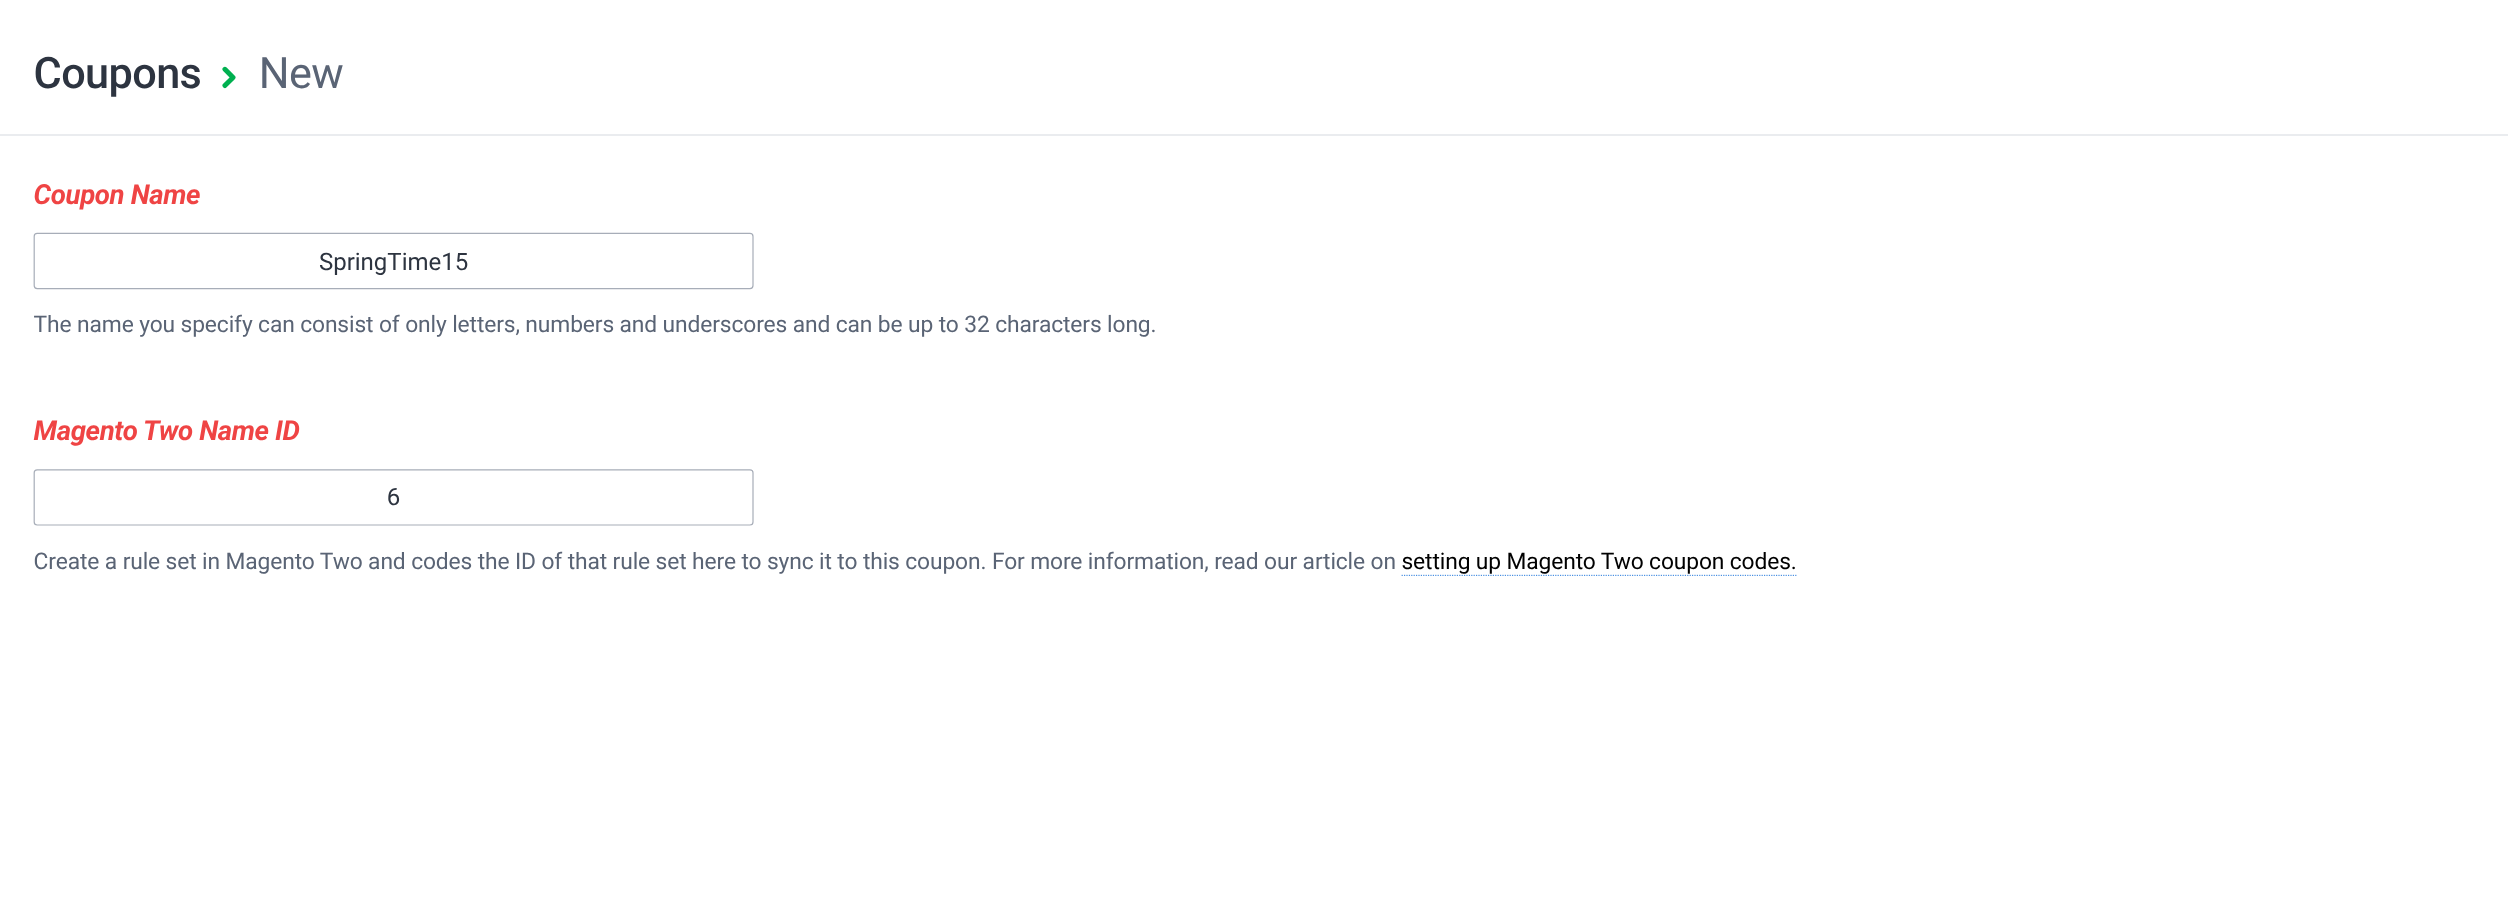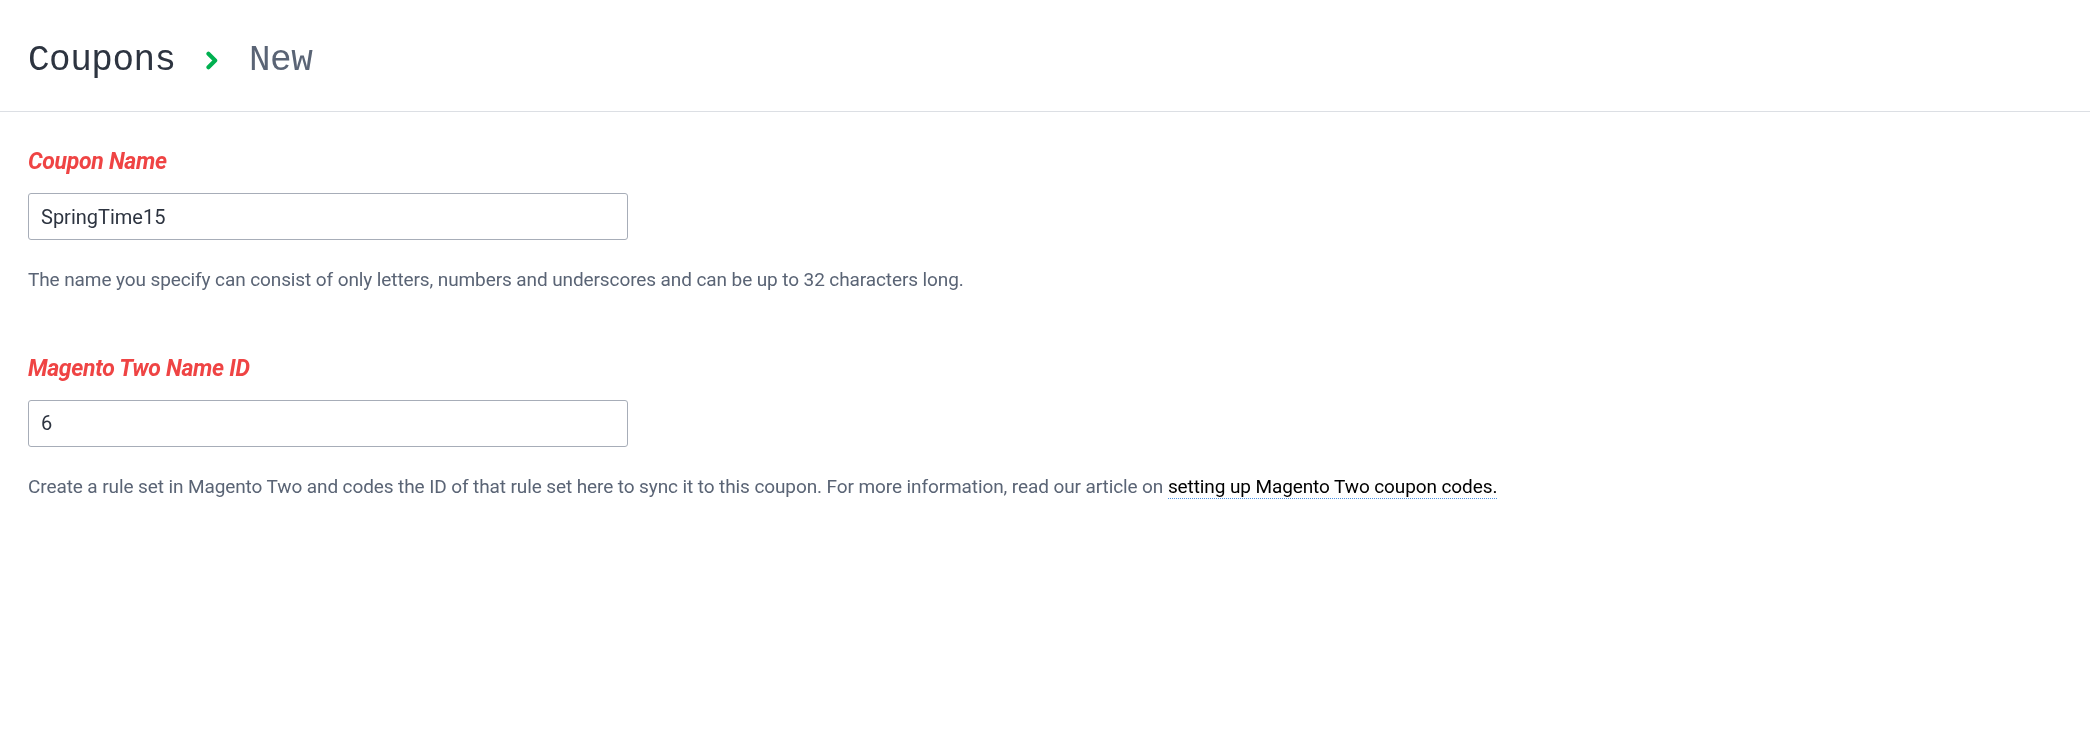--- a/index.html
+++ b/index.html
@@ -10,21 +10,20 @@
 
     body {
       font-family: -apple-system, BlinkMacSystemFont, "Segoe UI", Roboto, Helvetica, Arial, sans-serif;
       background: #ffffff;
       color: #2d3440;
       width: 2090px;
     }
 
     .page-header {
       padding: 40px 28px 30px 28px;
-      font-family: Liberation Mono, monospace;
     }
 
     .breadcrumb-title {
       font-size: 36px;
       font-weight: 500;
       color: #2d3440;
       letter-spacing: -0.5px;
     }
 
     .breadcrumb-root {
@@ -73,24 +72,25 @@
     .text-input {
       width: 600px;
       height: 47px;
       padding: 8px 12px;
       font-size: 20px;
       color: #2d3440;
       border: 1px solid #a7adb8;
       border-radius: 3px;
       background: #ffffff;
       font-family: inherit;
+      text-align: center;
     }
 
     .help-text {
-      margin-top: 26px;
+      margin-top: 16px;
       font-size: 19px;
       color: #5a6475;
       line-height: 1.5;
       letter-spacing: -0.1px;
     }
 
     .help-link {
       color: #000000;
       text-decoration: none;
       border-bottom: 1px dotted #4a90e2;

